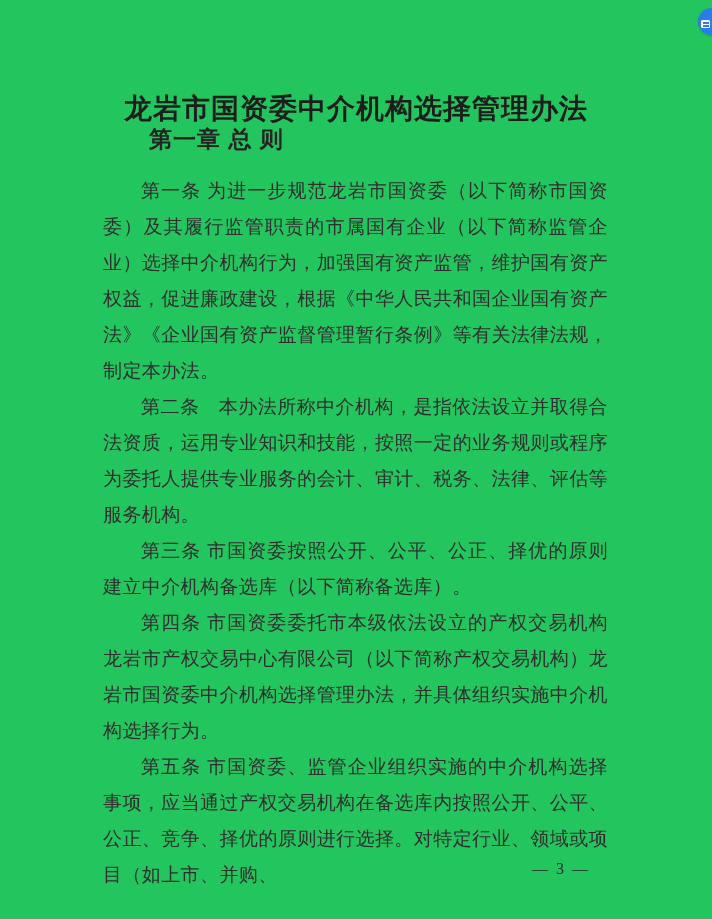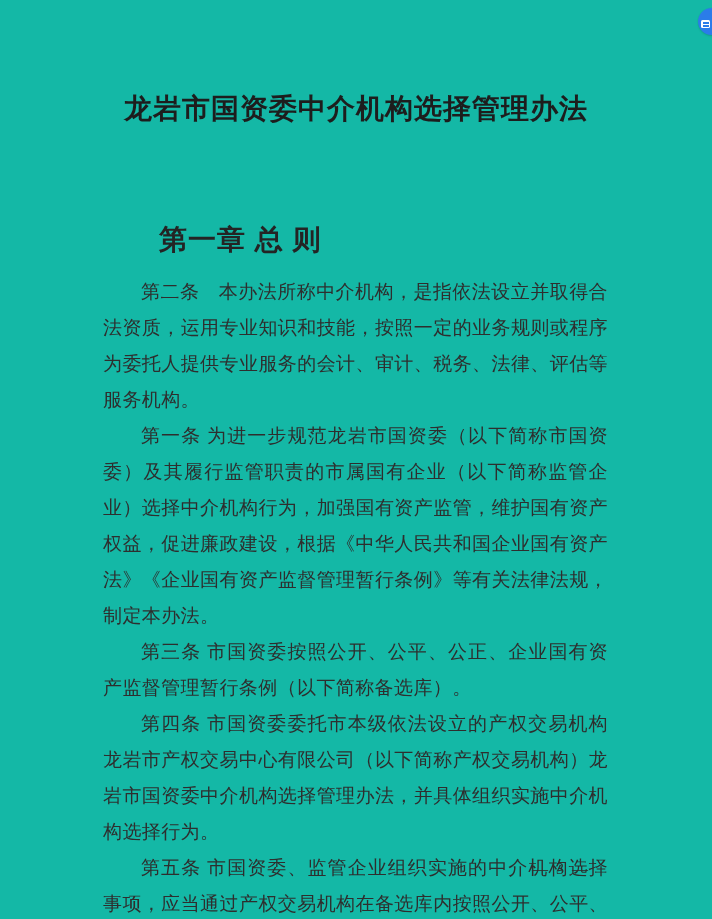--- a/index.html
+++ b/index.html
@@ -4,41 +4,40 @@
 <style>
   html, body {
     margin: 0;
     padding: 0;
     background: #ffffff;
   }
   .page {
     position: relative;
     width: 712px;
     height: 919px;
-    background: #14b8a6;
+    background: #22c55e;
     overflow: hidden;
     font-family: "Liberation Serif", "DejaVu Serif", serif;
   }
   .doc-title {
     padding-top: 90px;
     text-align: center;
     font-size: 28px;
     font-weight: 700;
     letter-spacing: 1px;
     color: #1d1d1d;
     line-height: 38px;
     font-family: "Liberation Serif", "DejaVu Serif", serif;
   }
   .content {
     margin: 0 104px 0 103px;
   }
   .chapter-heading {
-    margin-top: 101px;
     padding-left: 2em;
-    font-size: 28px;
+    font-size: 23px;
     font-weight: 700;
     color: #242424;
     line-height: 22px;
     letter-spacing: 1px;
     font-family: "Liberation Sans", "DejaVu Sans", sans-serif;
   }
   .body-text {
     margin-top: 23px;
   }
   .body-text p {
@@ -100,23 +99,23 @@
   <div class="floating-widget">
     <span class="glyph"></span>
   </div>
 
   <div class="doc-title">龙岩市国资委中介机构选择管理办法</div>
 
   <div class="content">
     <div class="chapter-heading">第一章 总 则</div>
 
     <div class="body-text">
+      <p>第一条 为进一步规范龙岩市国资委（以下简称市国资委）及其履行监管职责的市属国有企业（以下简称监管企业）选择中介机构行为，加强国有资产监管，维护国有资产权益，促进廉政建设，根据《中华人民共和国企业国有资产法》《企业国有资产监督管理暂行条例》等有关法律法规，制定本办法。</p>
       <p>第二条　本办法所称中介机构，是指依法设立并取得合法资质，运用专业知识和技能，按照一定的业务规则或程序为委托人提供专业服务的会计、审计、税务、法律、评估等服务机构。</p>
-      <p>第一条 为进一步规范龙岩市国资委（以下简称市国资委）及其履行监管职责的市属国有企业（以下简称监管企业）选择中介机构行为，加强国有资产监管，维护国有资产权益，促进廉政建设，根据《中华人民共和国企业国有资产法》《企业国有资产监督管理暂行条例》等有关法律法规，制定本办法。</p>
-      <p>第三条 市国资委按照公开、公平、公正、企业国有资产监督管理暂行条例（以下简称备选库）。</p>
+      <p>第三条 市国资委按照公开、公平、公正、择优的原则建立中介机构备选库（以下简称备选库）。</p>
       <p>第四条 市国资委委托市本级依法设立的产权交易机构龙岩市产权交易中心有限公司（以下简称产权交易机构）龙岩市国资委中介机构选择管理办法，并具体组织实施中介机构选择行为。</p>
       <p>第五条 市国资委、监管企业组织实施的中介机构选择事项，应当通过产权交易机构在备选库内按照公开、公平、公正、竞争、择优的原则进行选择。对特定行业、领域或项目（如上市、并购、</p>
     </div>
   </div>
 
   <div class="page-number">— 3 —</div>
 
 </div>
 
 </body></html>

